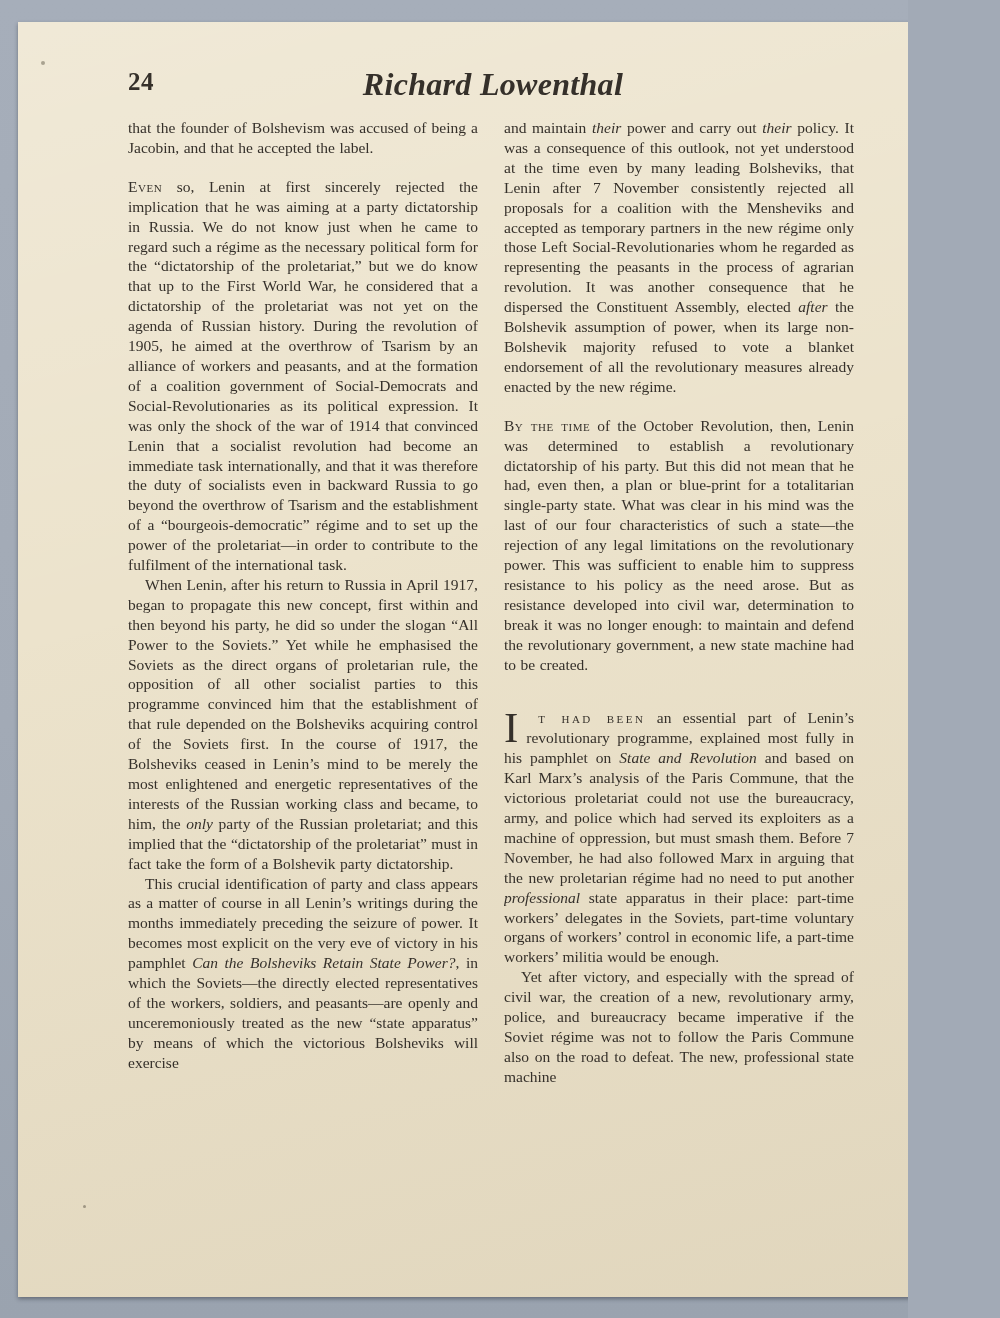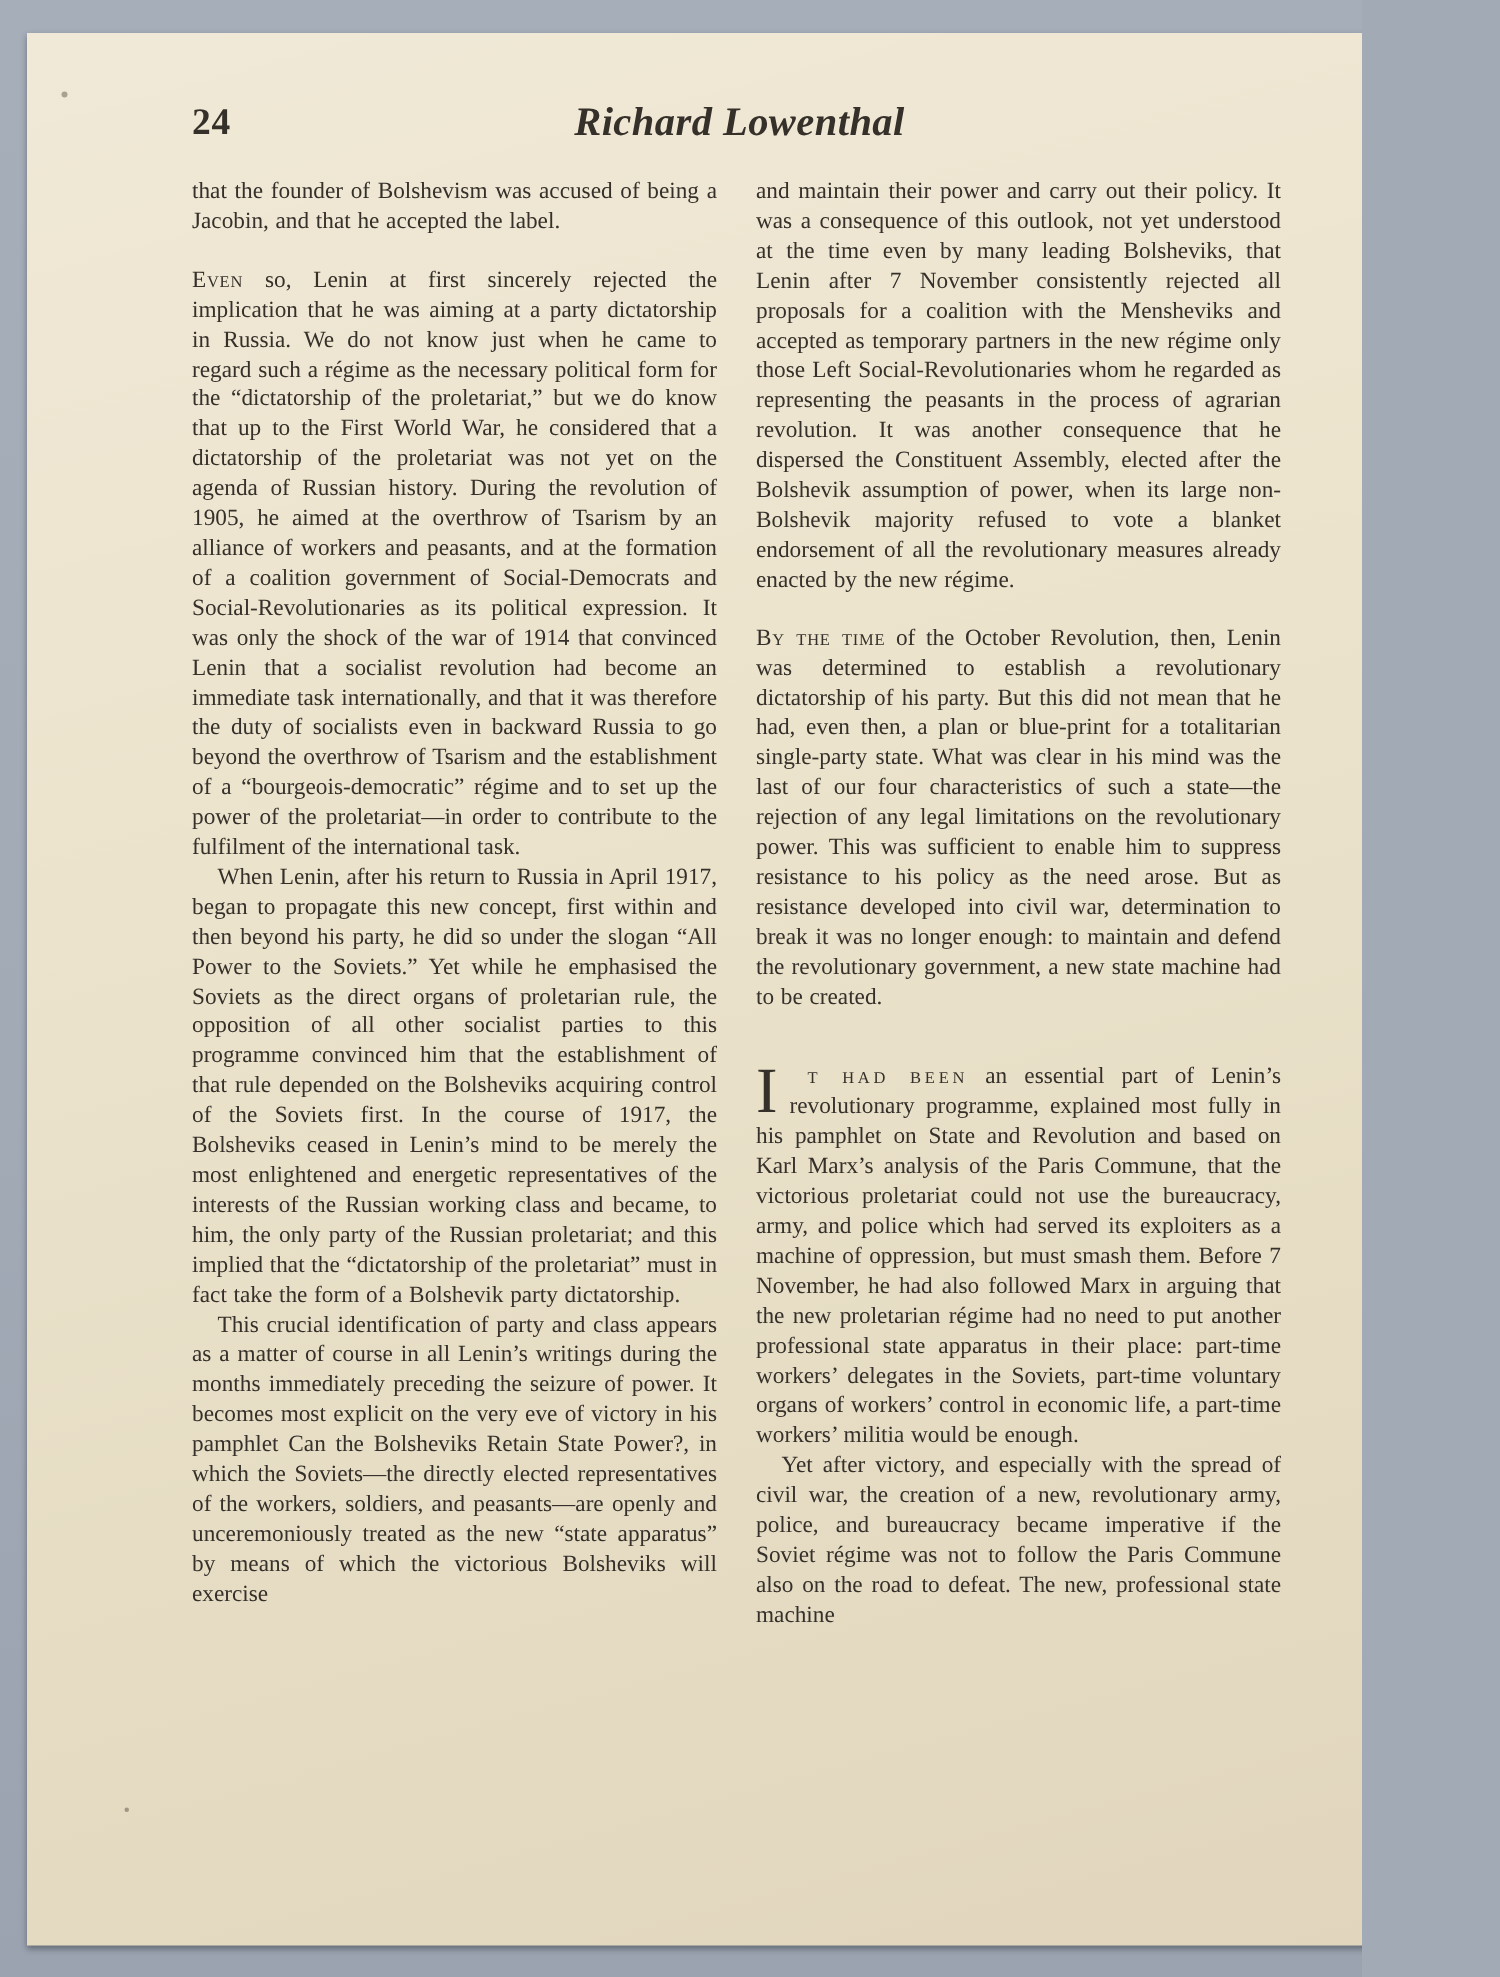--- a/index.html
+++ b/index.html
@@ -55,37 +55,37 @@
   .speck.s1 { left: 41px; top: 61px; width: 4px; height: 4px; opacity: .55; }
   .speck.s2 { left: 83px; top: 1205px; width: 3px; height: 3px; opacity: .6; }
 
   .header { position: relative; height: 38px; color: var(--ink, #35302a); }
   .page-number {
     position: absolute; left: 0; top: 2px;
     font-size: 25px; font-weight: bold; letter-spacing: 0.5px;
   }
   .running-title {
     text-align: center;
-    font-size: 27px; font-weight: bold; font-style: italic;
+    font-size: 32px; font-weight: bold; font-style: italic;
     letter-spacing: 0.3px;
   }
 
   .cols { display: flex; gap: 26px; margin-top: 14px; }
   .col {
     width: 350px; height: 1130px; overflow: hidden;
     font-size: 15.5px; line-height: 19.9px;
     text-align: justify;
     word-spacing: 0.6px;
     color: var(--ink, #35302a);
   }
   .para { margin: 0; }
   .para.spaced { margin-top: 19px; }
   .para.spaced-big { margin-top: 34px; }
   .para.indent { text-indent: 17px; }
-  .it { }
+  .it { font-style: italic; }
   .sc { font-variant: small-caps; letter-spacing: 0.5px; }
   .scw { font-variant: small-caps; letter-spacing: 2.5px; margin-left: 12px; }
   .dropcap {
     float: left;
     font-size: 43px; line-height: 33px;
     padding: 3px 8px 0 0;
   }
 </style>
 </head>
 <body>

